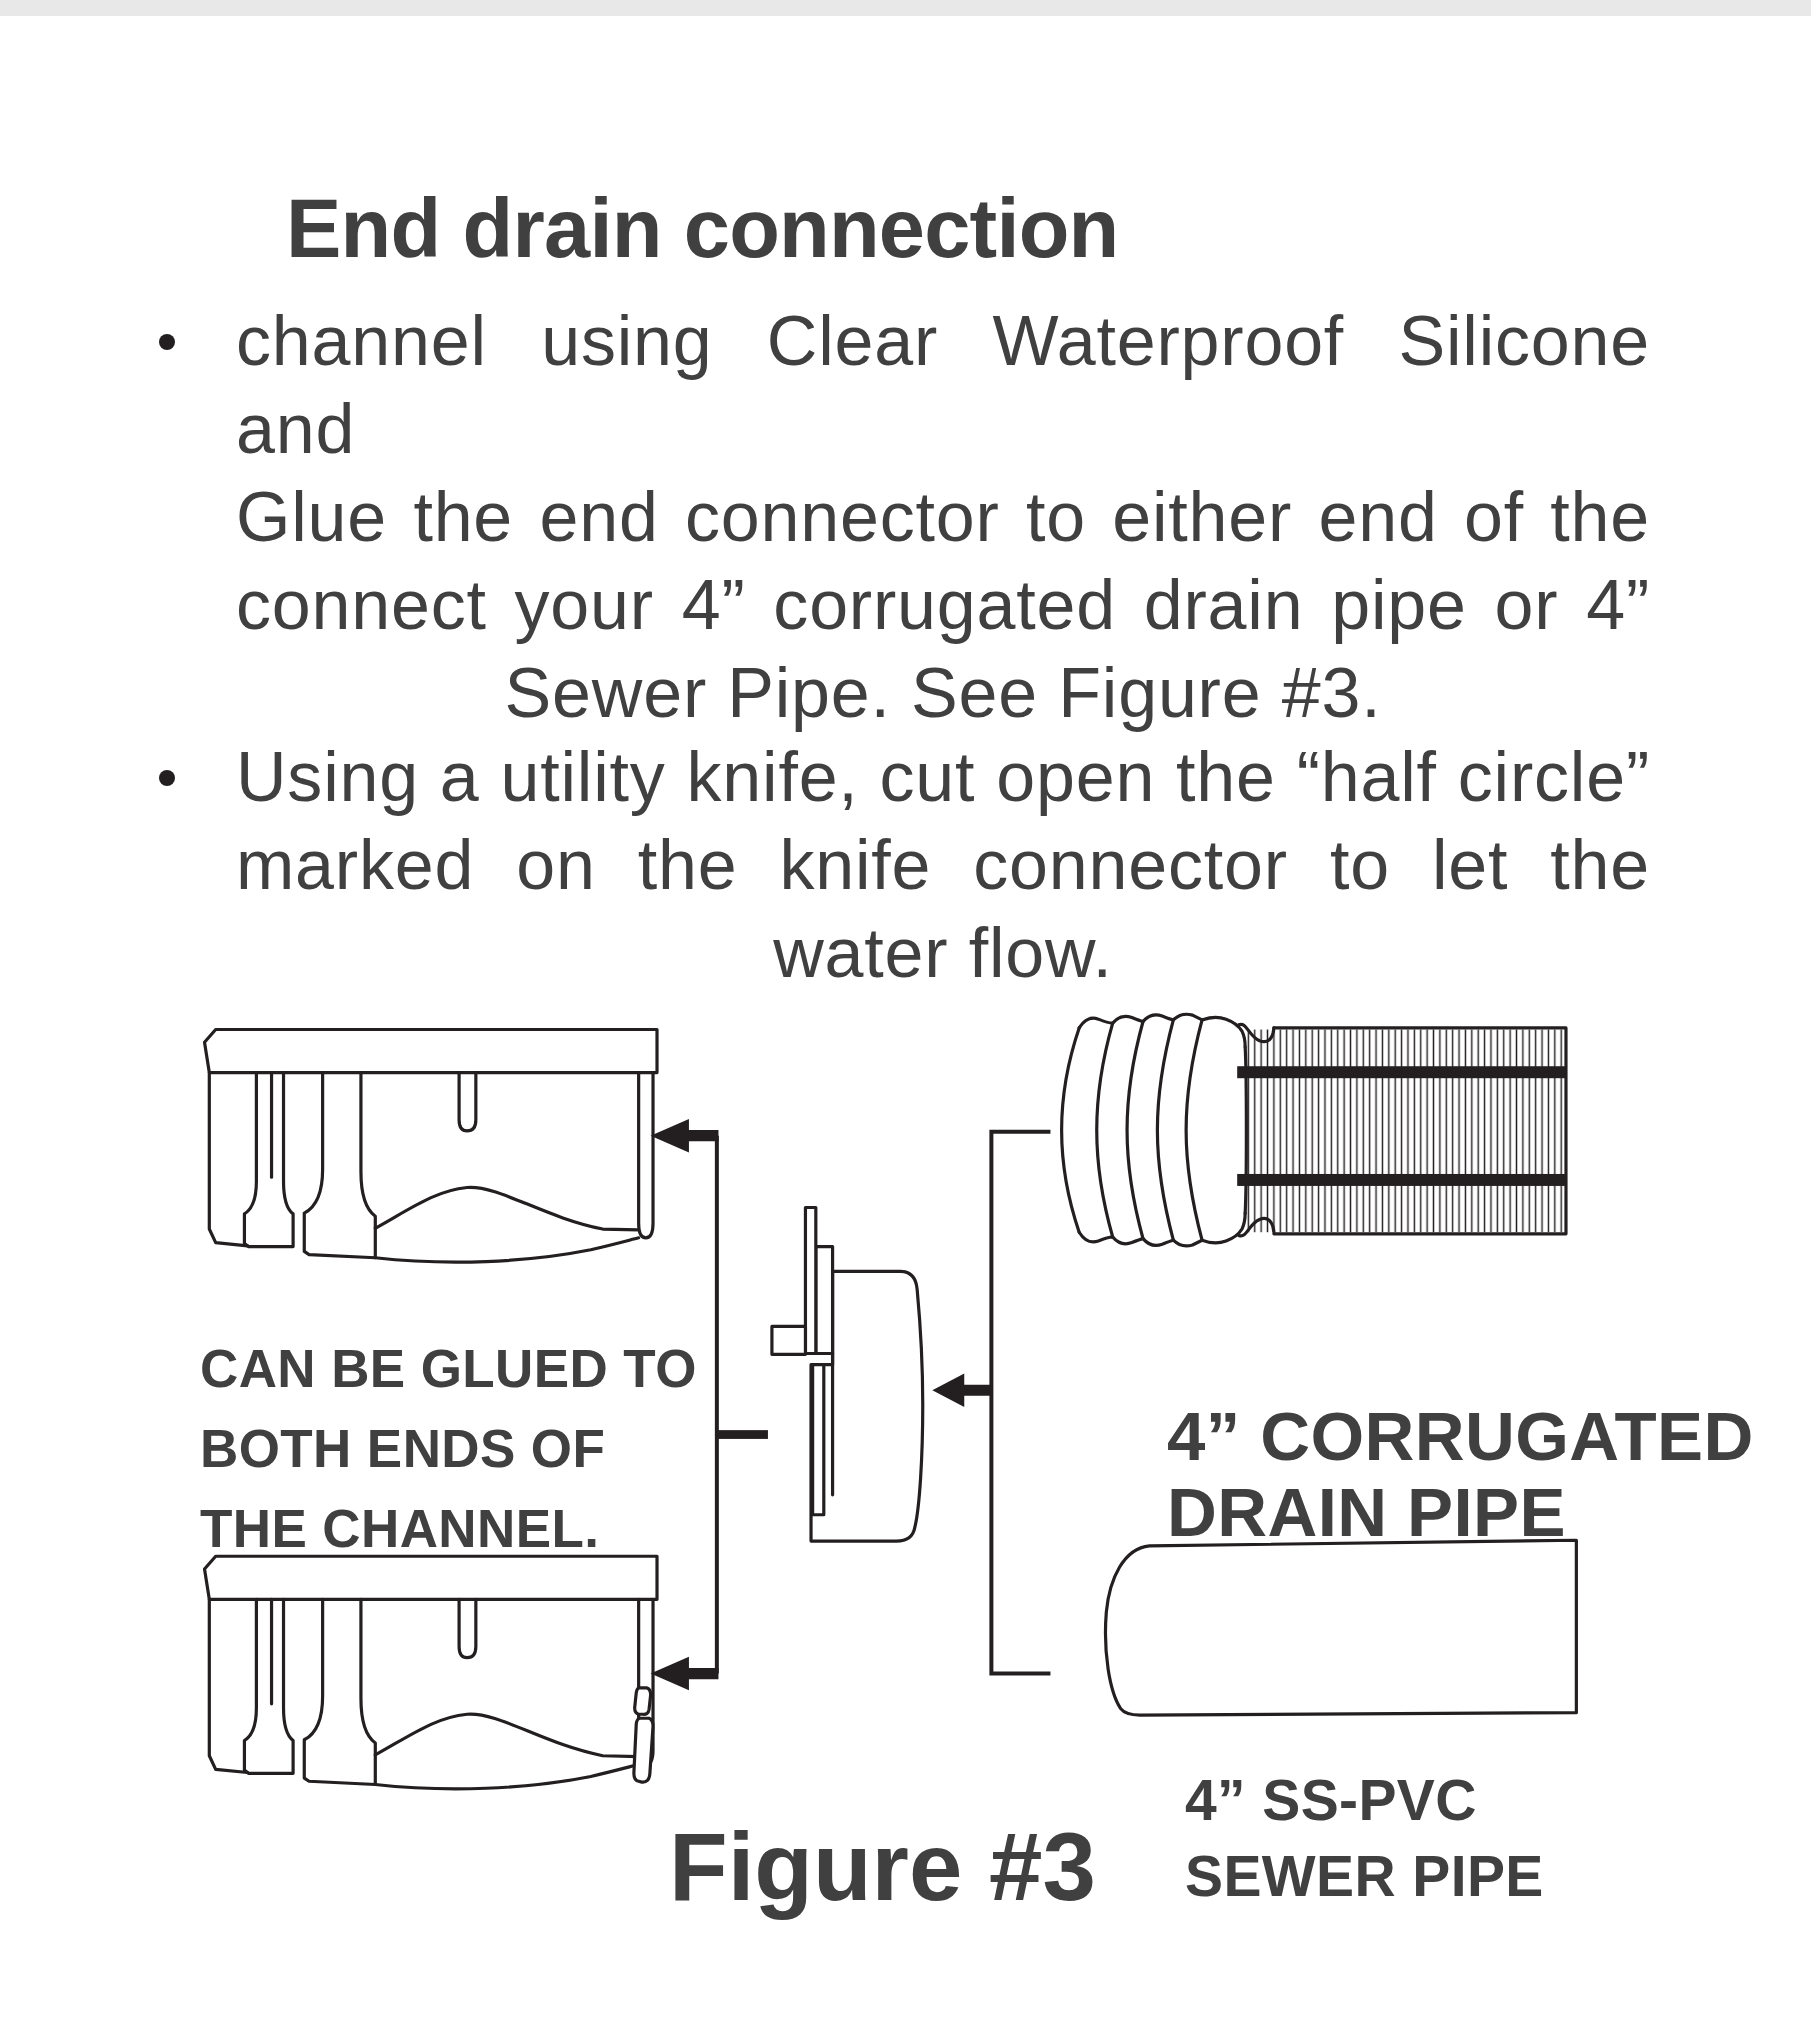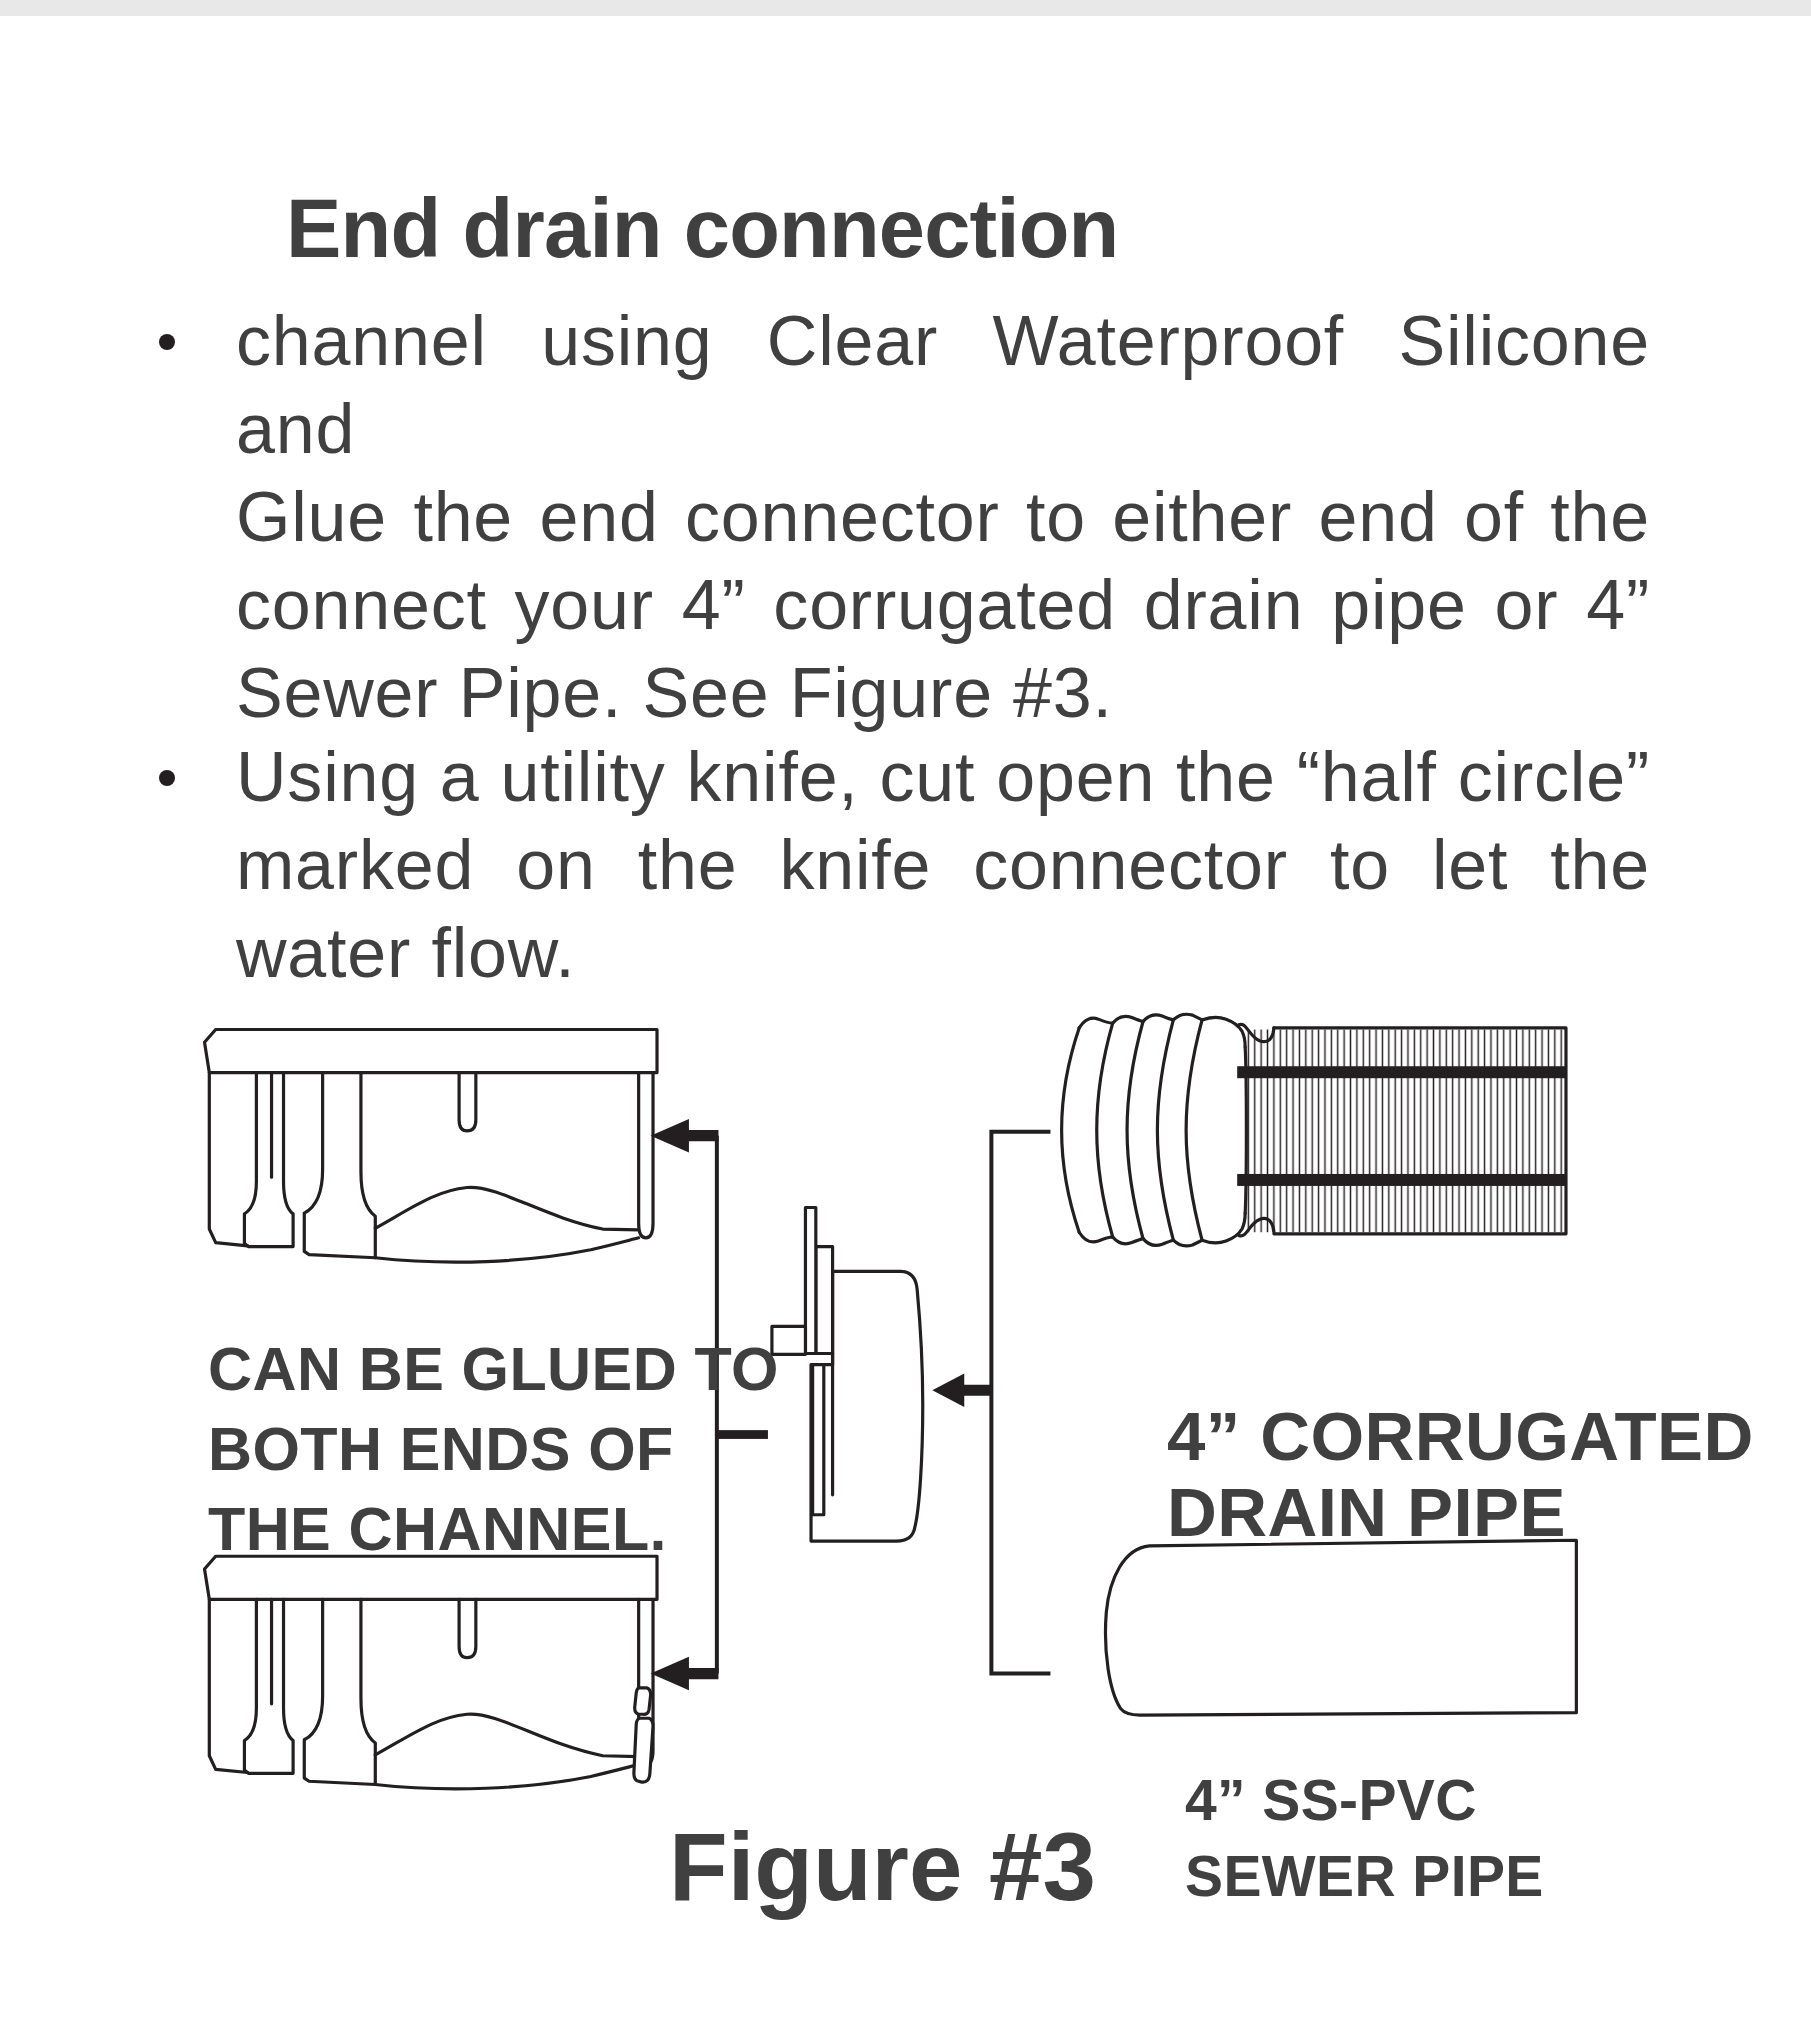--- a/index.html
+++ b/index.html
@@ -24,32 +24,32 @@
     position:absolute;left:1.6px;top:37px;
     width:16px;height:16px;border-radius:50%;
     background:#231f20;
   }
   .btext{
     position:absolute;left:79px;top:0;width:1414px;
     font-size:70px;line-height:88px;font-weight:300;
     letter-spacing:0.8px;
   }
   .jline{text-align:justify;text-align-last:justify;}
-  .lline{text-align:left;}
+  .lline{text-align:center;}
   .art{position:absolute;left:0;top:0;width:1812px;height:2043px;}
   .art path,.art rect,.art line{vector-effect:none;}
   .stroke{fill:none;stroke:#231f20;stroke-width:4;stroke-linecap:round;stroke-linejoin:round;}
   .stroke-w{fill:#ffffff;stroke:#231f20;stroke-width:4;stroke-linejoin:round;}
   .stroke-5{fill:none;stroke:#231f20;stroke-width:5;stroke-linecap:butt;}
   .fill{fill:#231f20;stroke:none;}
   .lbl{
     position:absolute;font-weight:700;letter-spacing:0.4px;
     white-space:nowrap;
   }
-  .lbl-channel{left:208px;top:1313px;font-size:61px;line-height:80px;}
+  .lbl-channel{left:200px;top:1313px;font-size:53px;line-height:80px;}
   .lbl-corr{left:1167px;top:1383px;font-size:69px;line-height:76px;}
   .lbl-sewer{left:1185px;top:1746px;font-size:57px;line-height:76px;}
   .figcaption{
     position:absolute;left:669px;top:1796px;
     font-size:96px;font-weight:700;letter-spacing:0;
     white-space:nowrap;
   }
 </style>
 </head>
 <body>

